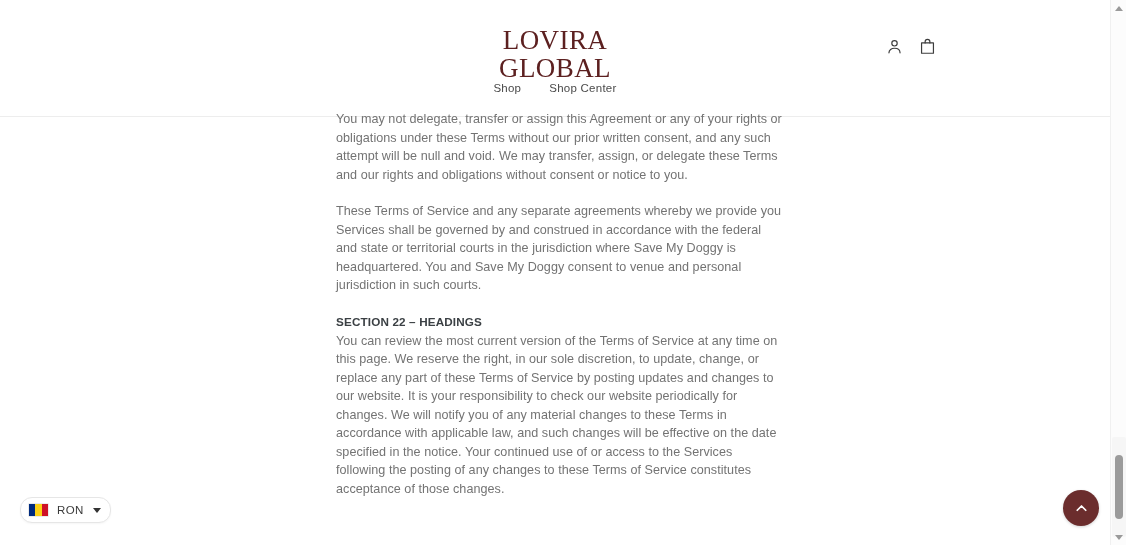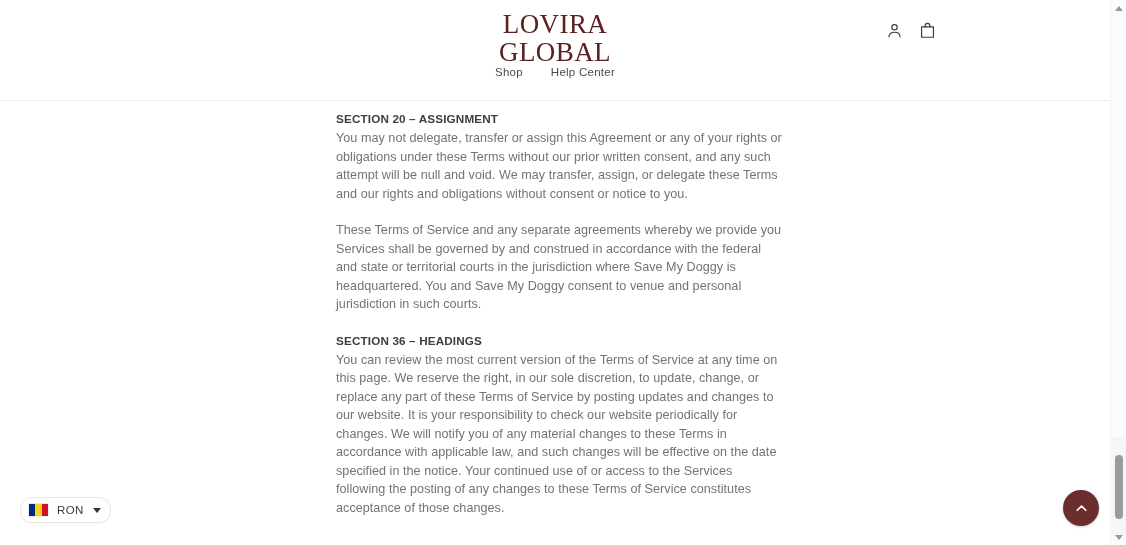--- a/index.html
+++ b/index.html
@@ -17,21 +17,21 @@
     position: relative;
     width: 1126px;
     height: 545px;
     background: #ffffff;
     overflow: hidden;
   }
 
   
   .site-header {
     position: absolute;
-    top: 0;
+    top: 16px;
     left: 0;
     width: 1110px;
     height: 101px;
     background: #ffffff;
     border-bottom: 1px solid #ededed;
   }
 
   .logo-wrap {
     position: absolute;
     left: 0;
@@ -238,21 +238,21 @@
 
   <header class="site-header">
 
     <div class="logo-wrap">
       <div class="logo">LOVIRA
 GLOBAL</div>
     </div>
 
     <nav class="main-nav">
       <a class="nav-link" href="#">Shop</a>
-      <a class="nav-link" href="#">Help Center</a>
+      <a class="nav-link" href="#">Shop Center</a>
     </nav>
 
     <div class="header-icons">
       <span class="hicon">
         <svg width="19" height="19" viewBox="0 0 24 24" fill="none" stroke="currentColor" stroke-width="1.5" stroke-linecap="round" stroke-linejoin="round">
           <circle cx="12" cy="8" r="3.4"></circle>
           <path d="M5 20c0-3.6 3.1-5.8 7-5.8s7 2.2 7 5.8"></path>
         </svg>
       </span>
       <span class="hicon">
@@ -262,30 +262,29 @@
         </svg>
       </span>
     </div>
 
   </header>
 
   <main class="content">
     <article class="doc">
 
       <section class="section">
-        <h2 class="sec-head">SECTION 20 – ASSIGNMENT</h2>
         <p class="sec-body">You may not delegate, transfer or assign this Agreement or any of your rights or obligations under these Terms without our prior written consent, and any such attempt will be null and void. We may transfer, assign, or delegate these Terms and our rights and obligations without consent or notice to you.</p>
       </section>
 
       <section class="section">
         <p class="sec-body">These Terms of Service and any separate agreements whereby we provide you Services shall be governed by and construed in accordance with the federal and state or territorial courts in the jurisdiction where Save My Doggy is headquartered. You and Save My Doggy consent to venue and personal jurisdiction in such courts.</p>
       </section>
 
       <section class="section">
-        <h2 class="sec-head">SECTION 36 – HEADINGS</h2>
+        <h2 class="sec-head">SECTION 22 – HEADINGS</h2>
       </section>
 
       <section class="section">
         <p class="sec-body">You can review the most current version of the Terms of Service at any time on this page. We reserve the right, in our sole discretion, to update, change, or replace any part of these Terms of Service by posting updates and changes to our website. It is your responsibility to check our website periodically for changes. We will notify you of any material changes to these Terms in accordance with applicable law, and such changes will be effective on the date specified in the notice. Your continued use of or access to the Services following the posting of any changes to these Terms of Service constitutes acceptance of those changes.</p>
       </section>
 
     </article>
   </main>
 
   <div class="currency-selector">

